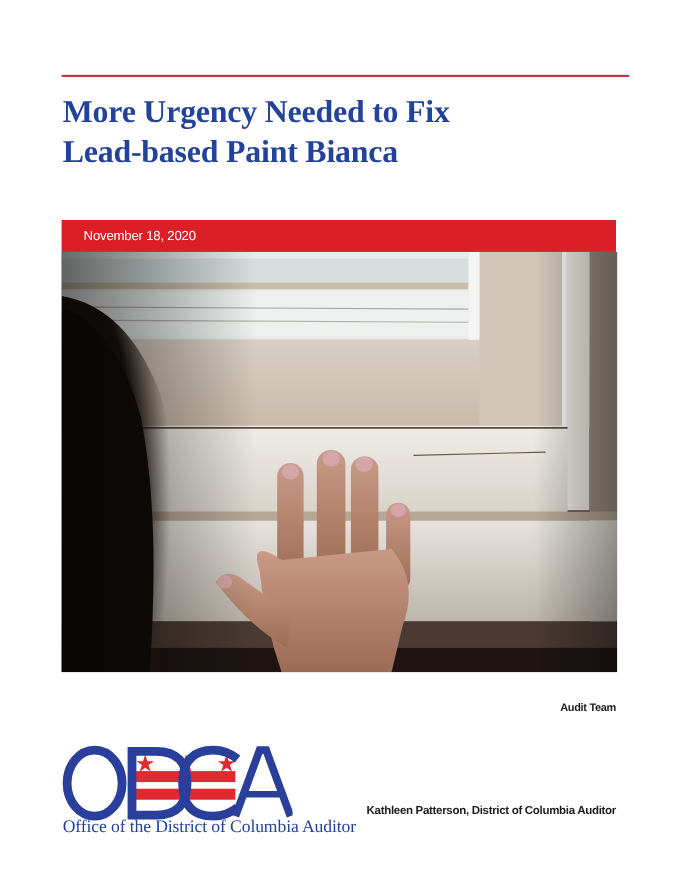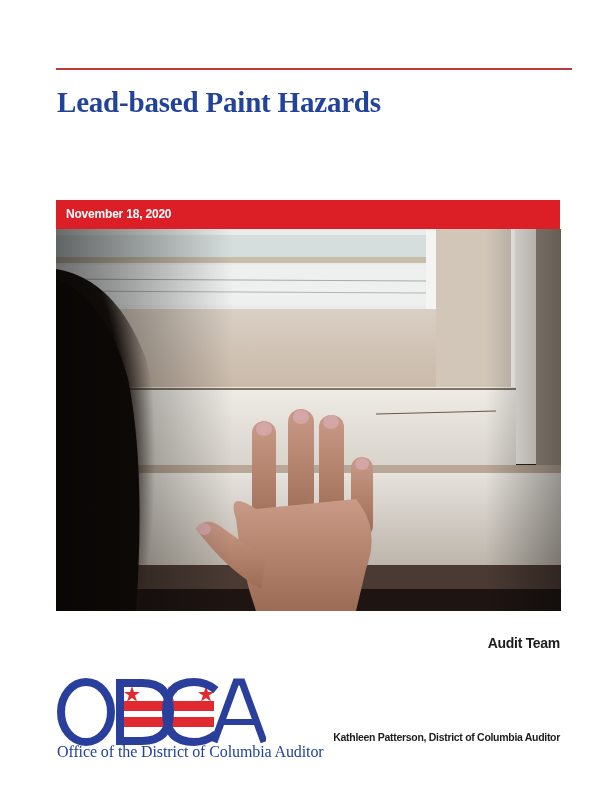--- a/index.html
+++ b/index.html
@@ -6,39 +6,40 @@
     body { width: 616px; height: 798px; position: relative; overflow: hidden; font-family: "Liberation Sans", sans-serif; }
 
     .top-rule { position: absolute; left: 56px; top: 68px; width: 516px; height: 2px; background: #c0393b; }
 
     .title { position: absolute; left: 57px; top: 84px; width: 500px; margin: 0;
       font-family: "Liberation Serif", "DejaVu Serif", serif; font-weight: bold;
       font-size: 29px; line-height: 36px; color: #23439a; letter-spacing: -0.2px; }
     .title span { display: block; }
 
     .band { position: absolute; left: 56px; top: 200px; width: 504px; height: 29px; background: #dc1f26; color: #fff; }
-    .band .date { position: absolute; left: 10px; top: 7px; font-weight: bold; font-size: 12px; letter-spacing: -0.2px; }
+    .band .date { position: absolute; left: 20px; top: 7px; font-weight: normal; font-size: 12px; letter-spacing: -0.2px; }
     .band .byline { position: absolute; right: 13px; top: 8px; font-size: 9.5px; font-weight: bold; letter-spacing: -0.2px; }
 
     .photo { position: absolute; left: 56px; top: 229px; width: 505px; height: 382px; overflow: hidden; background: #2a221e; }
 
     .team { position: absolute; right: 56px; top: 636px; text-align: right; color: #1d1d1d; font-weight: bold; font-size: 10.5px; line-height: 15px; letter-spacing: -0.3px; }
-    .team .heading { font-size: 14px; }
+    .team .heading { font-size: 10px; }
     .auditor { position: absolute; right: 56px; top: 730px; text-align: left; color: #1d1d1d; font-weight: bold; font-size: 10.5px; line-height: 15px; letter-spacing: -0.3px; }
 
     .logo { position: absolute; left: 56px; top: 676px; width: 210px; height: 90px; }
     .logo-caption { position: absolute; left: 57px; top: 743px; font-family: "Liberation Serif", serif; font-size: 16px; color: #23439a; letter-spacing: -0.1px; }
   </style>
 </head>
 <body>
 
 <div class="top-rule"></div>
 
 <h1 class="title">
-  <span>Lead-based Paint Hazards</span>
+  <span>More Urgency Needed to Fix</span>
+  <span>Lead-based Paint Bianca</span>
 </h1>
 
 <div class="band">
   <span class="date">November 18, 2020</span>
 </div>
 
 <div class="photo">
   <svg width="505" height="382" viewBox="0 0 505 382" xmlns="http://www.w3.org/2000/svg">
     <defs>
       <linearGradient id="wall" x1="0" y1="0" x2="0" y2="1">

